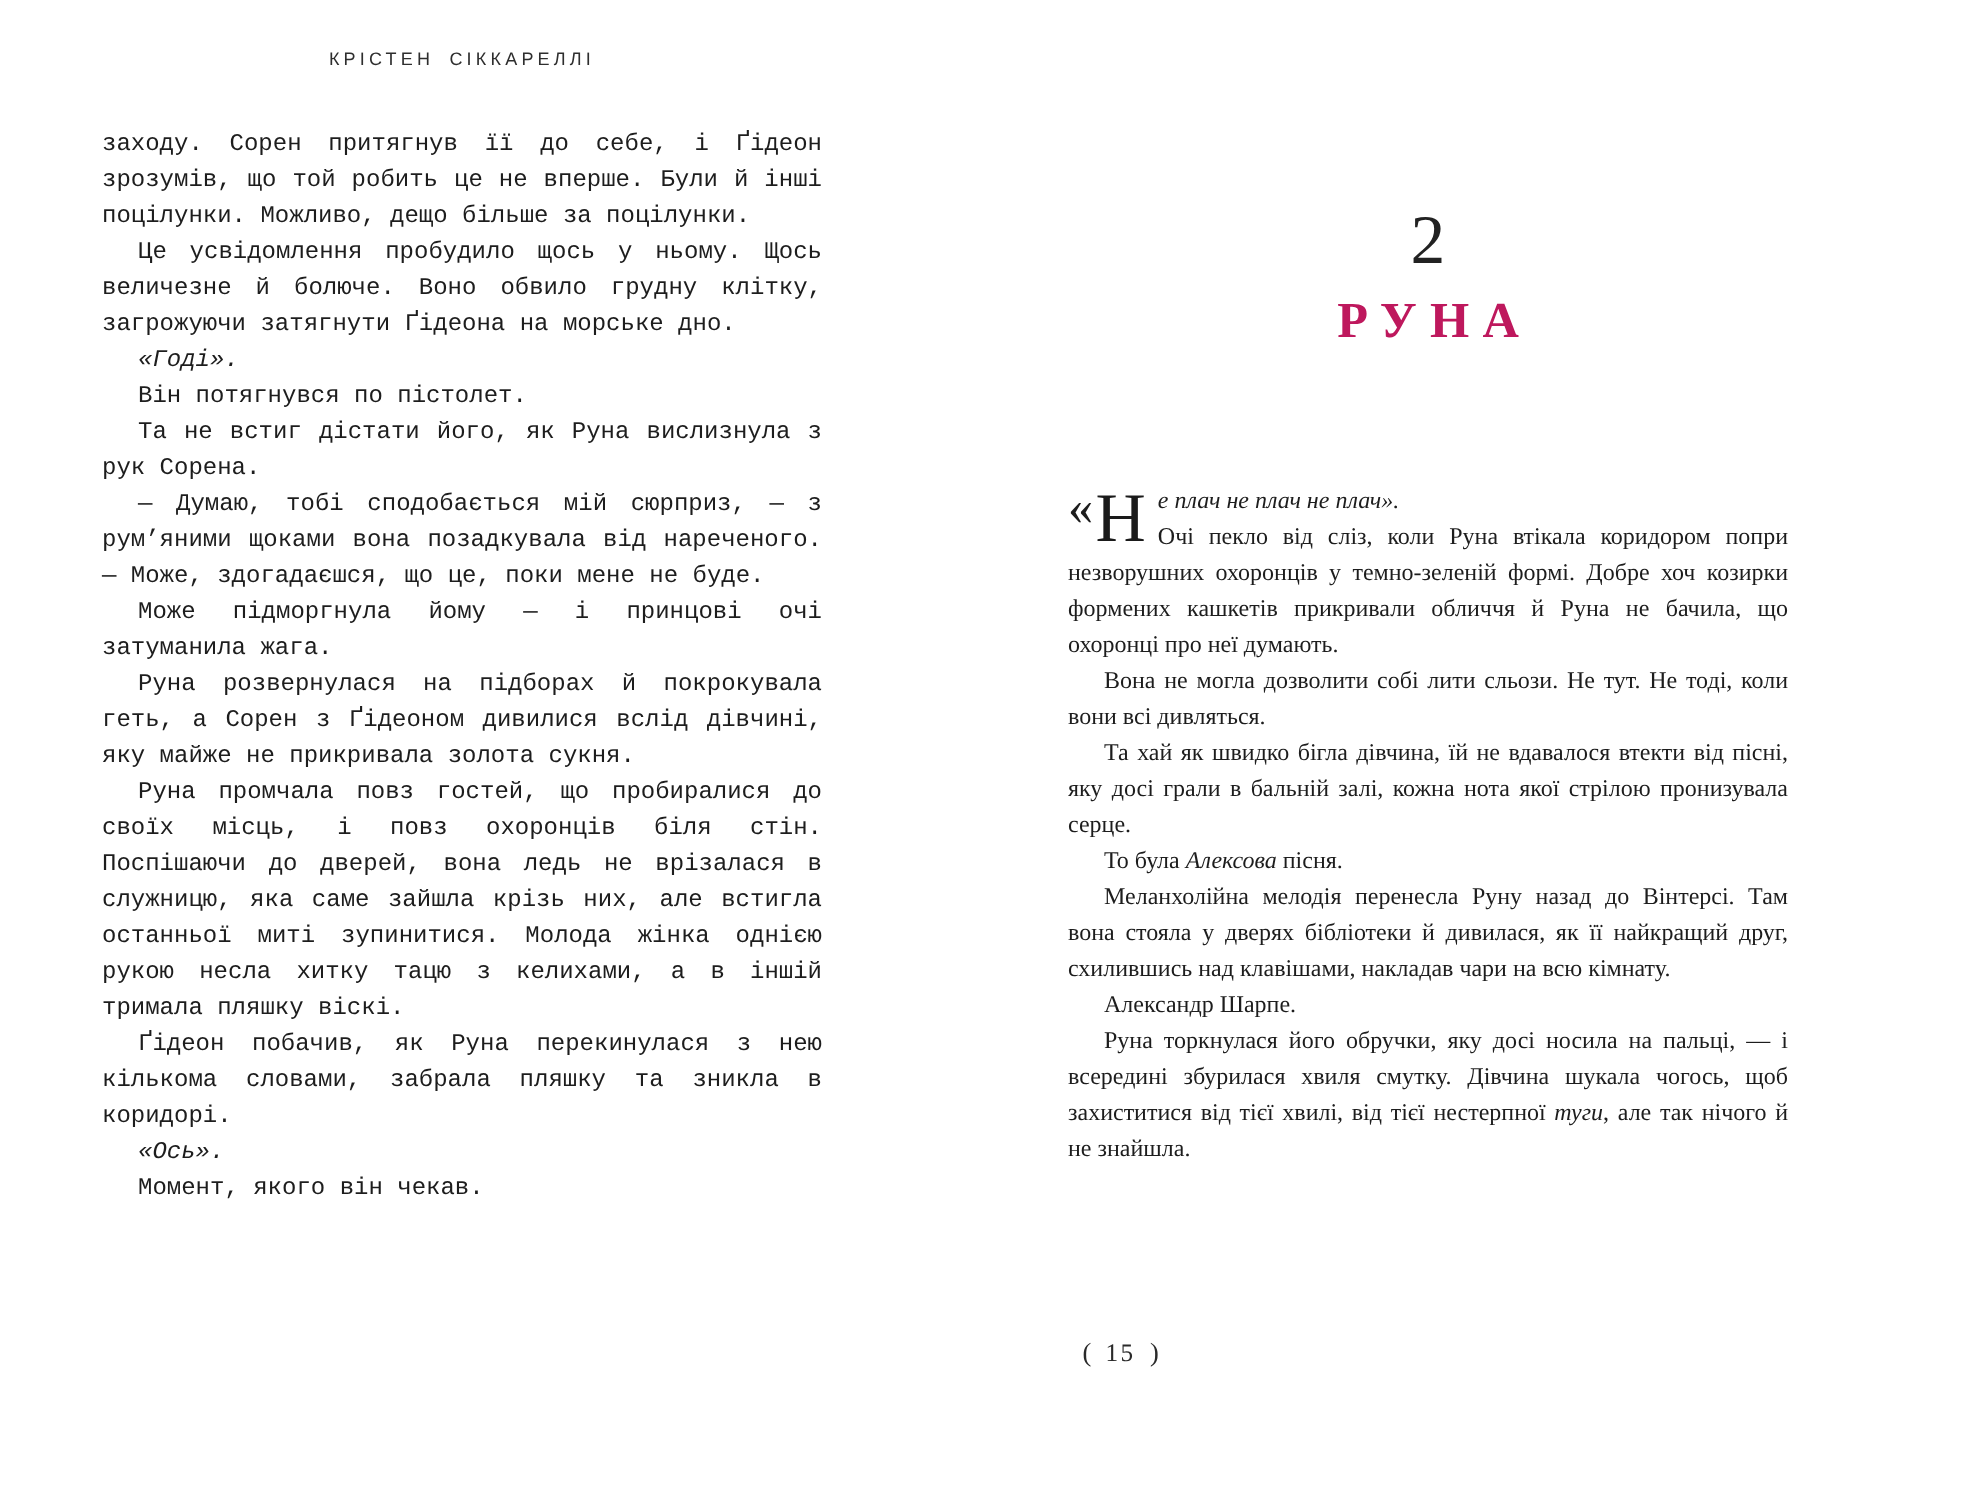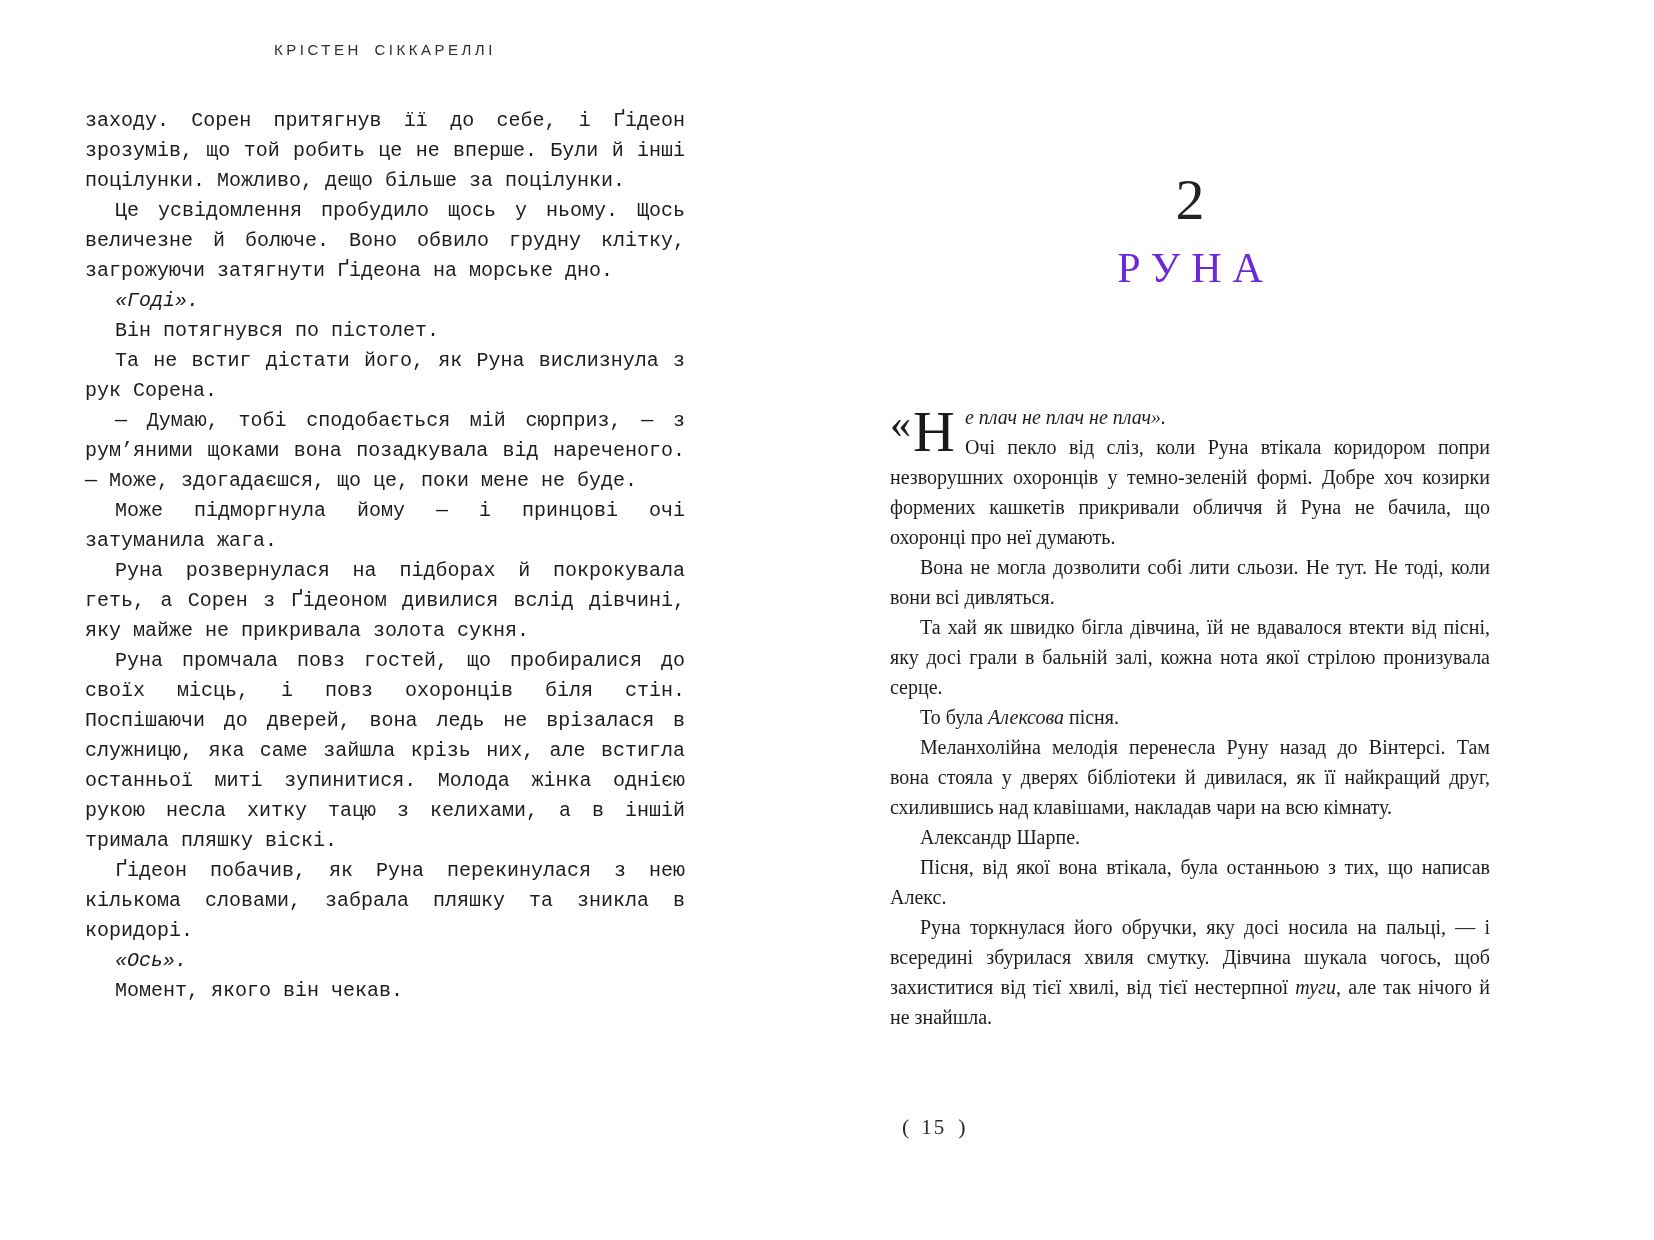--- a/index.html
+++ b/index.html
@@ -61,21 +61,22 @@
     font-size: 58px;
     line-height: 60px;
     color: #222222;
   }
   .chapter-title {
     margin-top: 14px;
     font-size: 42px;
     line-height: 48px;
     letter-spacing: 11px;
     padding-left: 11px;
-    color: #6d28d9;
+    color: #be185d;
+    font-weight: bold;
   }
   .page-right .body-text { margin-top: 110px; }
 
   .opening { text-align: justify; }
   .dropcap {
     float: left;
     margin: 2px 10px 0 0;
     display: flex;
     align-items: flex-start;
   }
@@ -137,21 +138,20 @@
             <span class="dc">Н</span>
           </span><span class="it">е плач не плач не плач».</span><br>
         <span>Очі пекло від сліз, коли Руна втікала коридором попри незворушних охоронців у темно-зеленій формі. Добре хоч козирки формених кашкетів прикривали обличчя й Руна не бачила, що охоронці про неї думають.</span>
       </p>
       <div>
           <p class="par ind"><span>Вона не могла дозволити собі лити сльози. Не тут. Не тоді, коли вони всі дивляться.</span></p>
           <p class="par ind"><span>Та хай як швидко бігла дівчина, їй не вдавалося втекти від пісні, яку досі грали в бальній залі, кожна нота якої стрілою пронизувала серце.</span></p>
           <p class="par ind"><span>То була </span><span class="it">Алексова</span><span> пісня.</span></p>
           <p class="par ind"><span>Меланхолійна мелодія перенесла Руну назад до Вінтерсі. Там вона стояла у дверях бібліотеки й дивилася, як її найкращий друг, схилившись над клавішами, накладав чари на всю кімнату.</span></p>
           <p class="par ind"><span>Александр Шарпе.</span></p>
-          <p class="par ind"><span>Пісня, від якої вона втікала, була останньою з тих, що написав Алекс.</span></p>
           <p class="par ind"><span>Руна торкнулася його обручки, яку досі носила на пальці, — і всередині збурилася хвиля смутку. Дівчина шукала чогось, щоб захиститися від тієї хвилі, від тієї нестерпної </span><span class="it">туги</span><span>, але так нічого й не знайшла.</span></p>
         </div>
     </div>
 
     <div class="footer">
       <span class="pn-paren">(</span><span class="pn">15</span><span class="pn-paren">)</span>
     </div>
   </div>
 
 </div>

